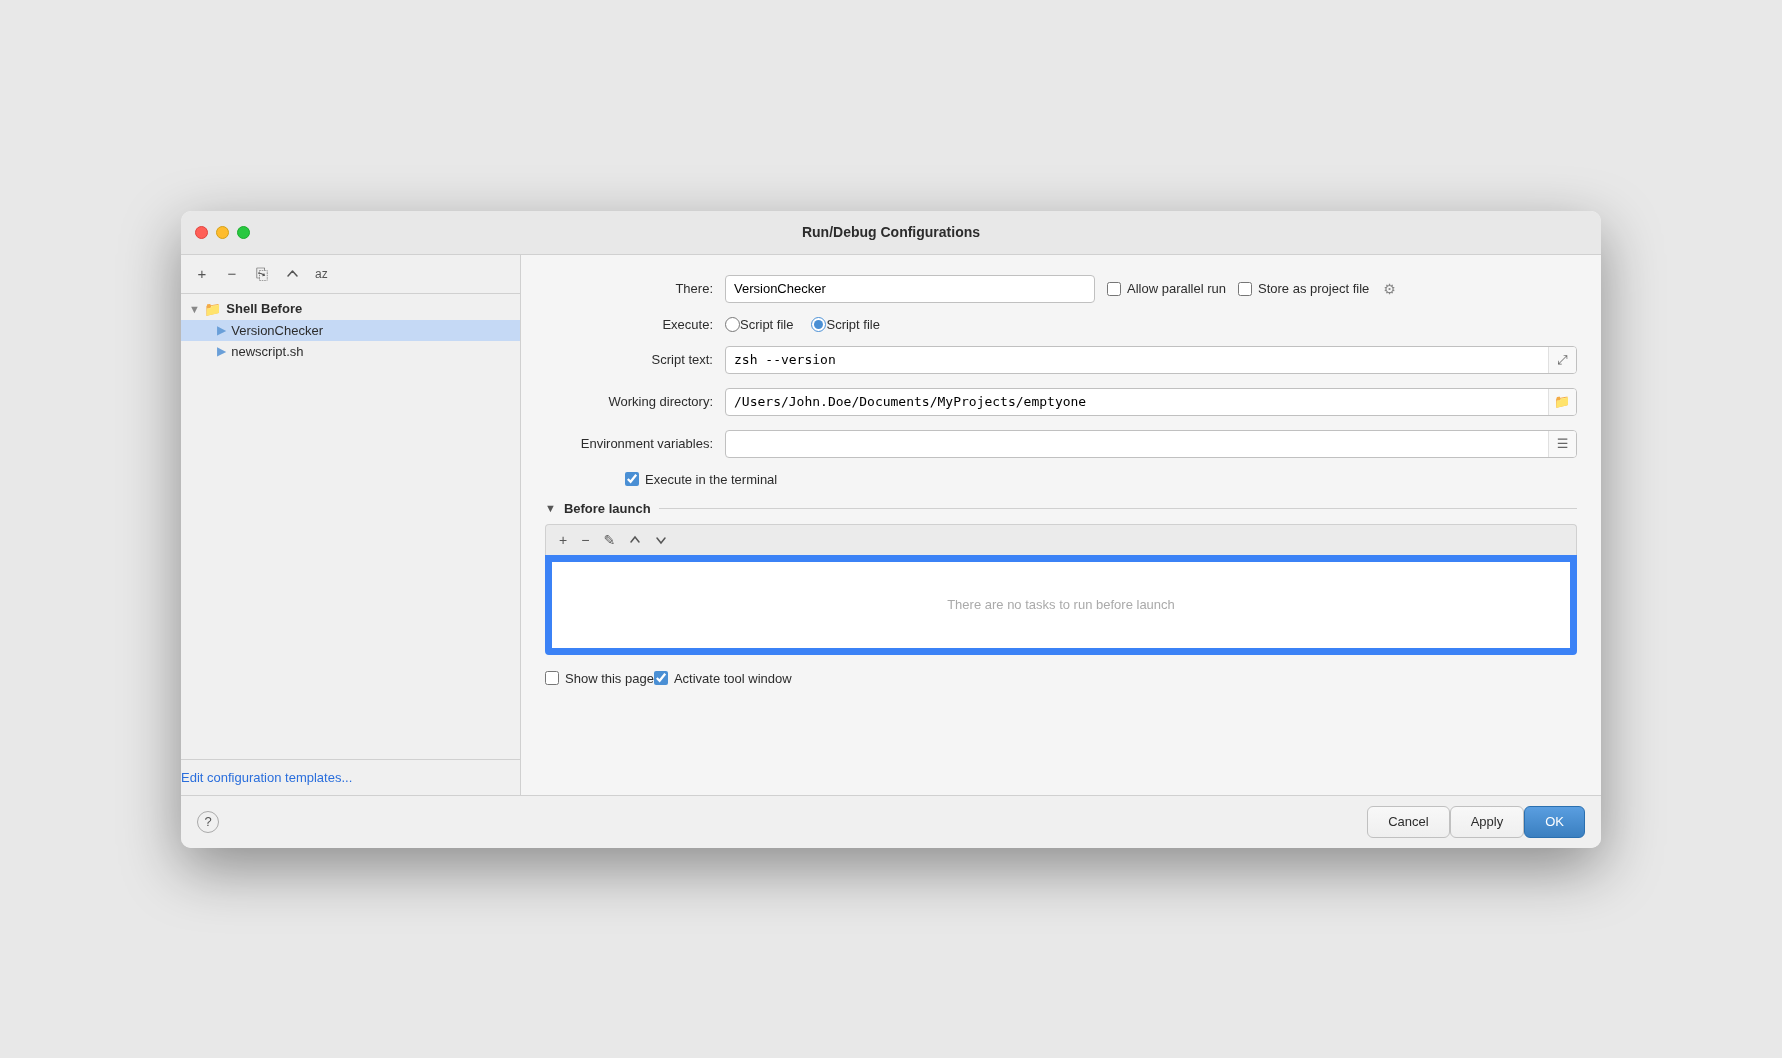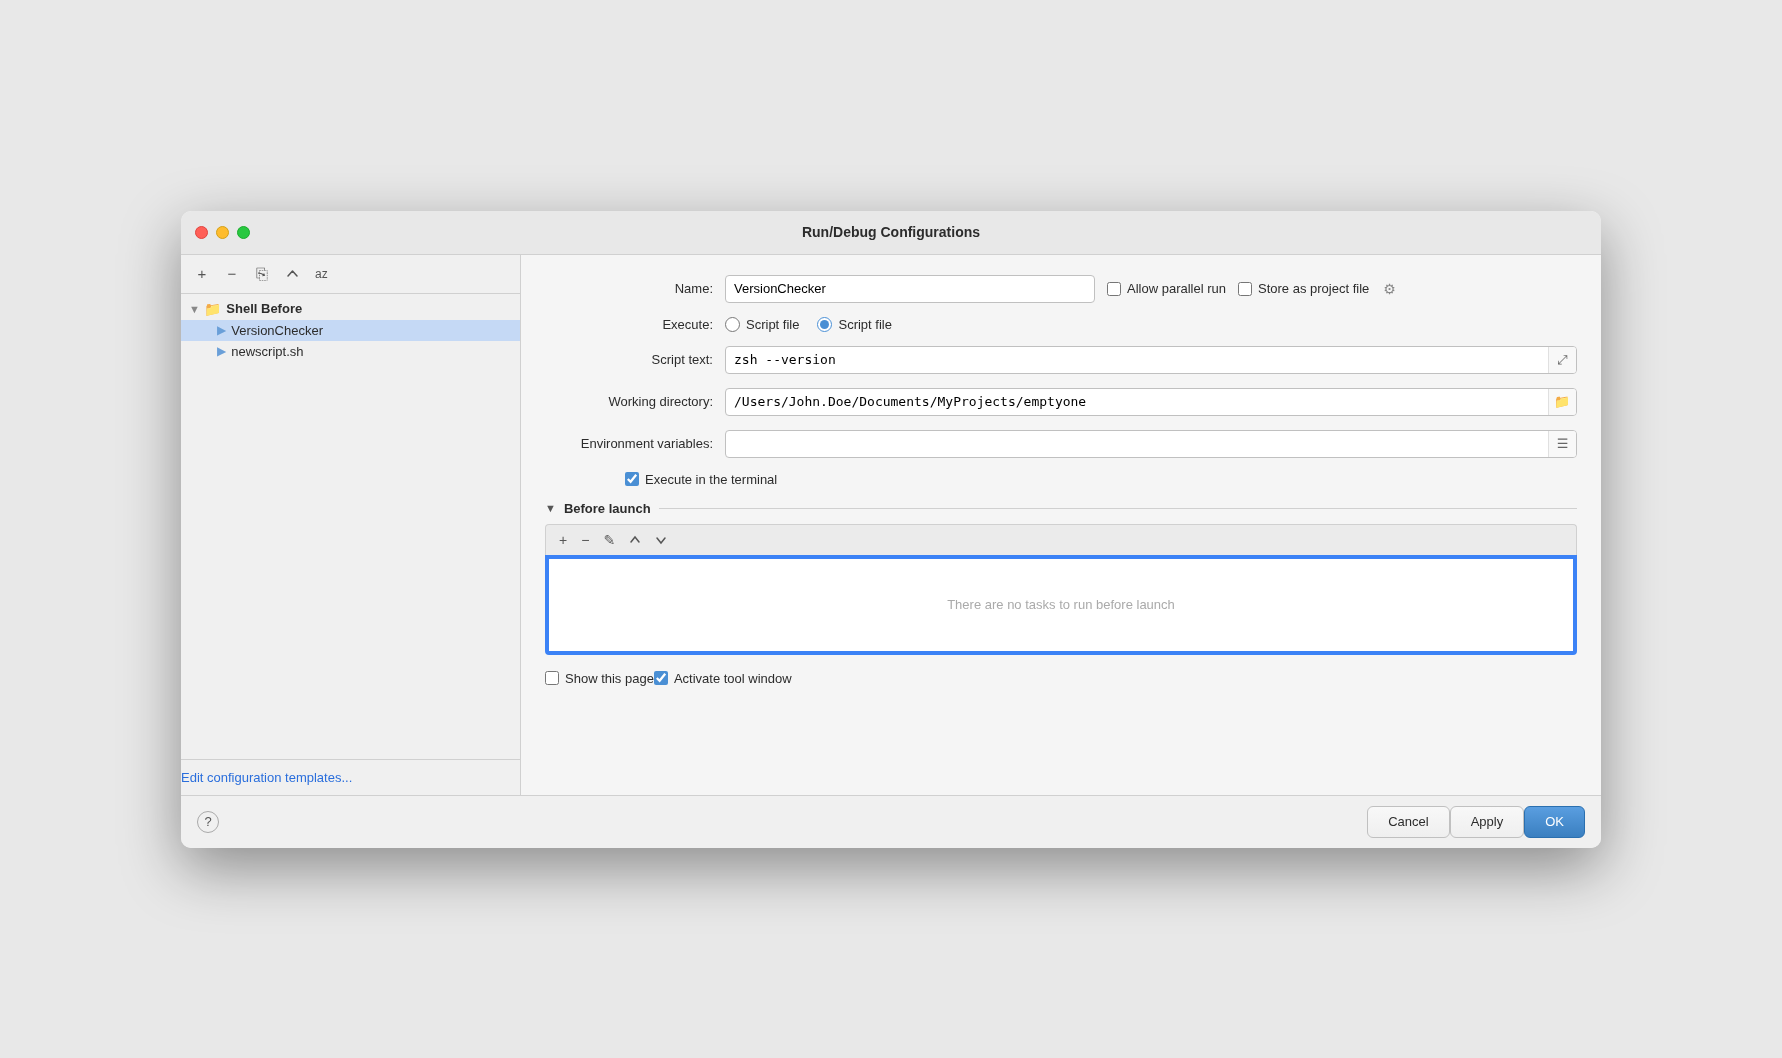--- a/index.html
+++ b/index.html
@@ -215,21 +215,20 @@
 
     
     .radio-group {
       display: flex;
       align-items: center;
       gap: 18px;
     }
     .radio-label {
       display: flex;
       align-items: center;
-      gap: 6px;
       font-size: 13px;
       color: #2c2c2c;
       cursor: pointer;
     }
     .radio-input {
       width: 15px;
       height: 15px;
       cursor: pointer;
       accent-color: #4a8fd4;
     }
@@ -318,21 +317,21 @@
       cursor: pointer;
       padding: 3px 5px;
       border-radius: 3px;
       font-size: 14px;
       color: #555;
       display: flex;
       align-items: center;
       justify-content: center;
     }
     .before-launch-list {
-      border: 4px solid #3b82f6;
+      border: 7px solid #3b82f6;
       border-radius: 0 0 4px 4px;
       background: #fff;
       min-height: 100px;
       display: flex;
       align-items: center;
       justify-content: center;
     }
     .no-tasks-text {
       font-size: 13px;
       color: #aaa;
@@ -442,21 +441,21 @@
         </div>
       </div>
       <div class="sidebar-footer">
         <a class="edit-templates-link">Edit configuration templates...</a>
       </div>
     </div>
 
     <div class="right-panel">
 
       <div class="form-row">
-        <div class="form-label">Name:</div>
+        <div class="form-label">There:</div>
         <div class="form-control-area">
           <input type="text" class="name-input" value="VersionChecker" style="">
           <label class="checkbox-label">
             <input type="checkbox" class="checkbox-input" style="">
             <span>Allow parallel run</span>
           </label>
           <label class="checkbox-label">
             <input type="checkbox" class="checkbox-input" style="">
             <span>Store as project file</span>
           </label>

